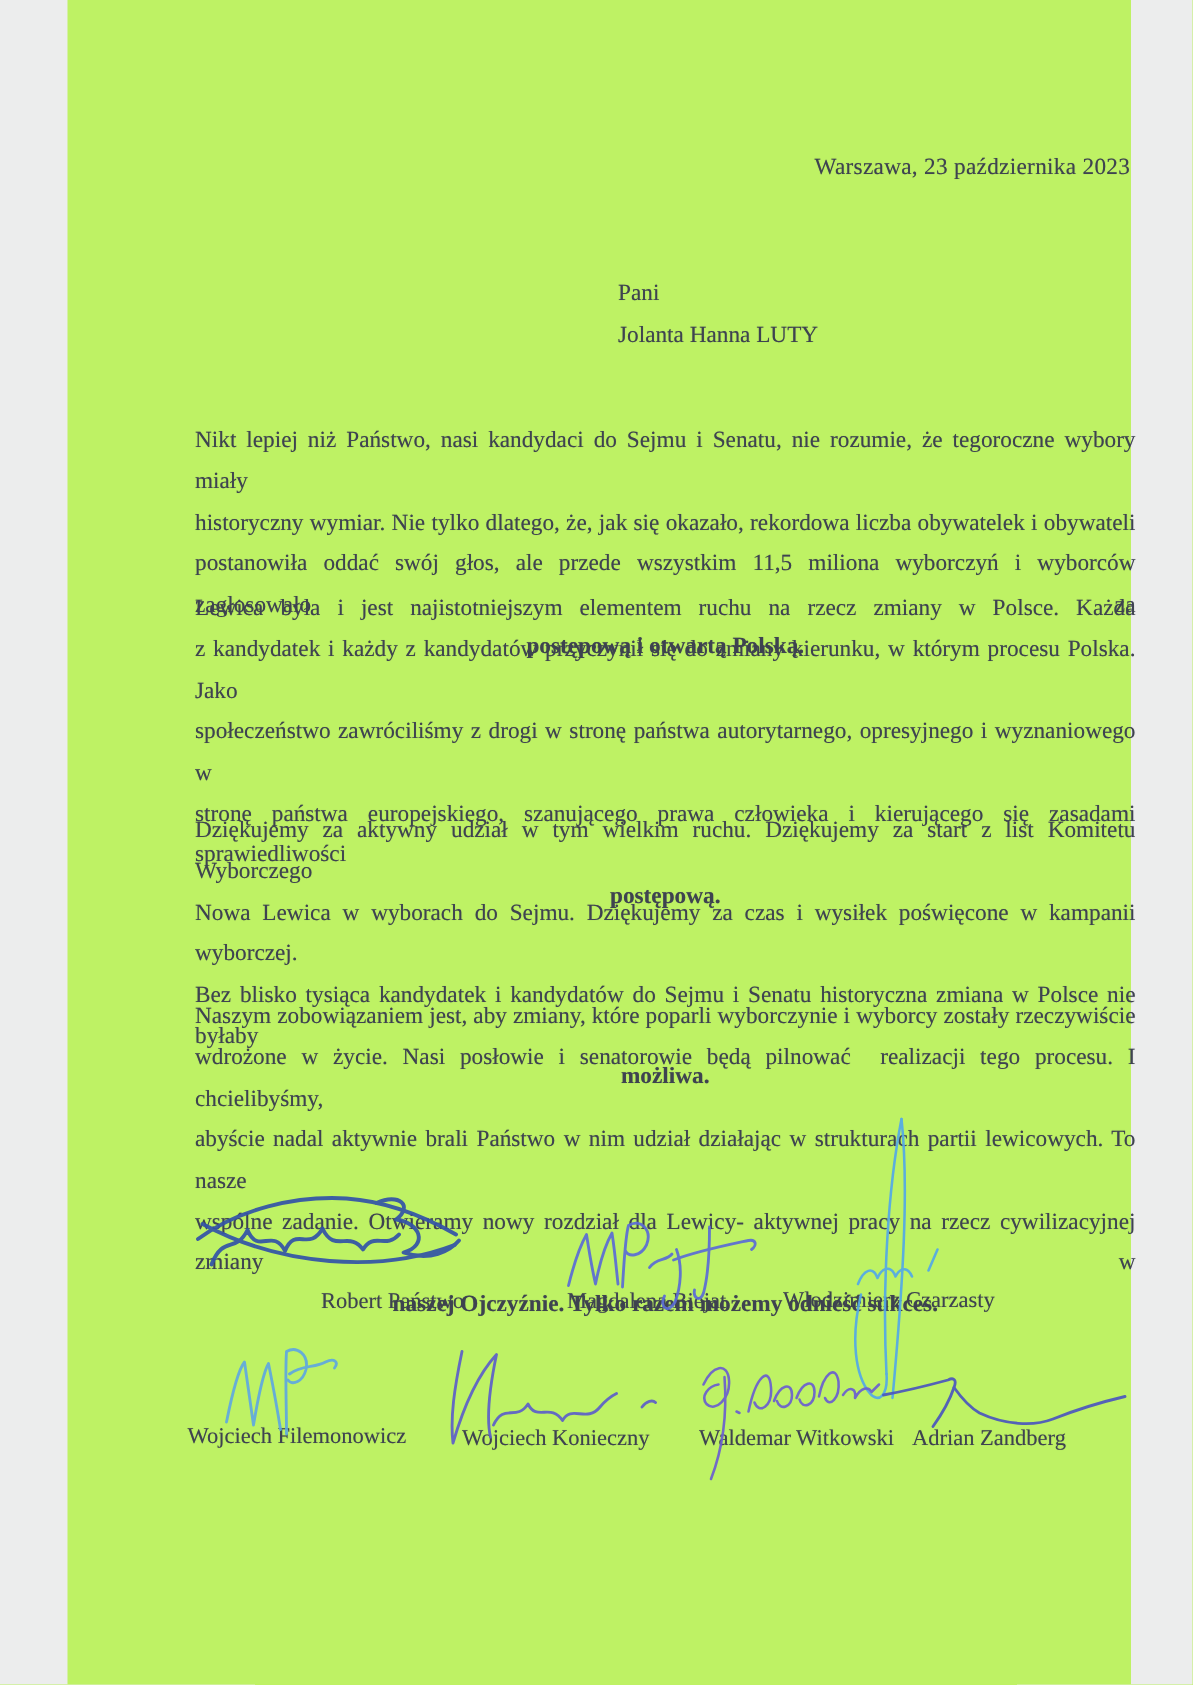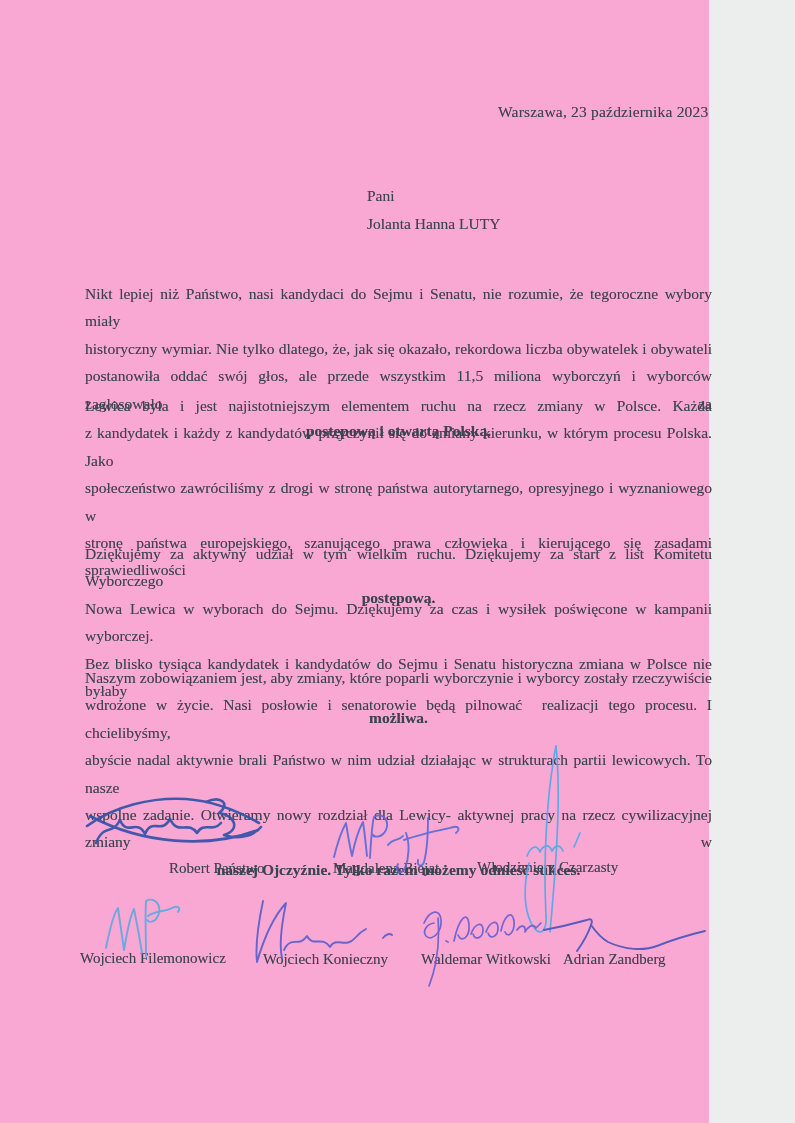--- a/index.html
+++ b/index.html
@@ -4,22 +4,23 @@
 <style>
   html,body{margin:0;padding:0;}
   body{
     width:795px;height:1123px;
     background:#eceded;
     font-family:"Liberation Serif", serif;
     overflow:hidden;
   }
   .page{
     position:relative;width:709px;height:1123px;
-    background:#f9a8d4;
+    background:#bef264;
     color:#3e4350;
+    margin-left:45px;
   }
   .abs{position:absolute;}
   .date{
     font-size:15.5px;letter-spacing:.2px;
     text-shadow:0 0 .5px rgba(62,67,80,.45);
   }
   .recipient{
     font-size:15.5px;line-height:28px;
     text-shadow:0 0 .5px rgba(62,67,80,.45);
   }

